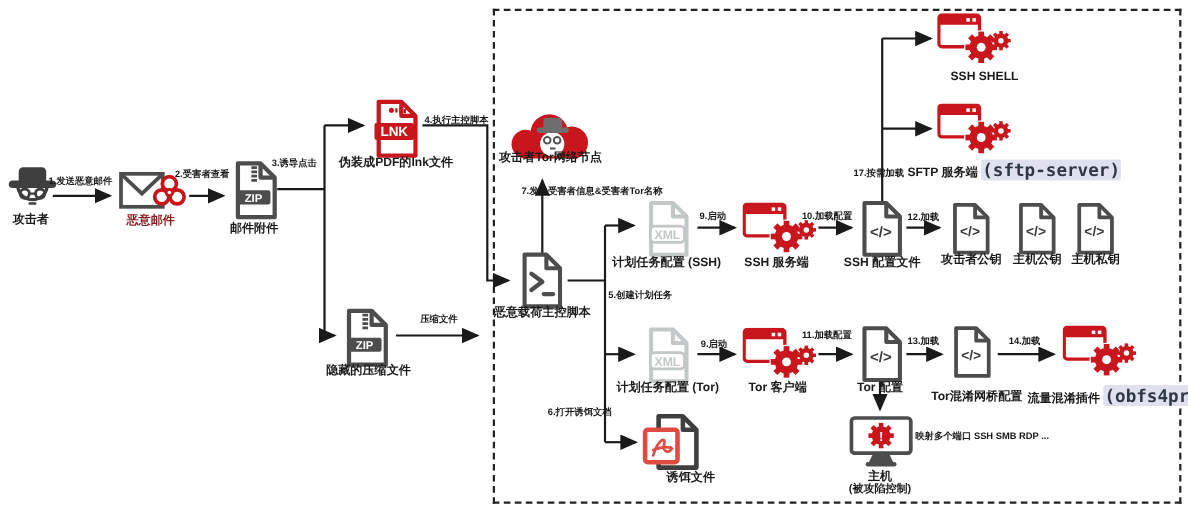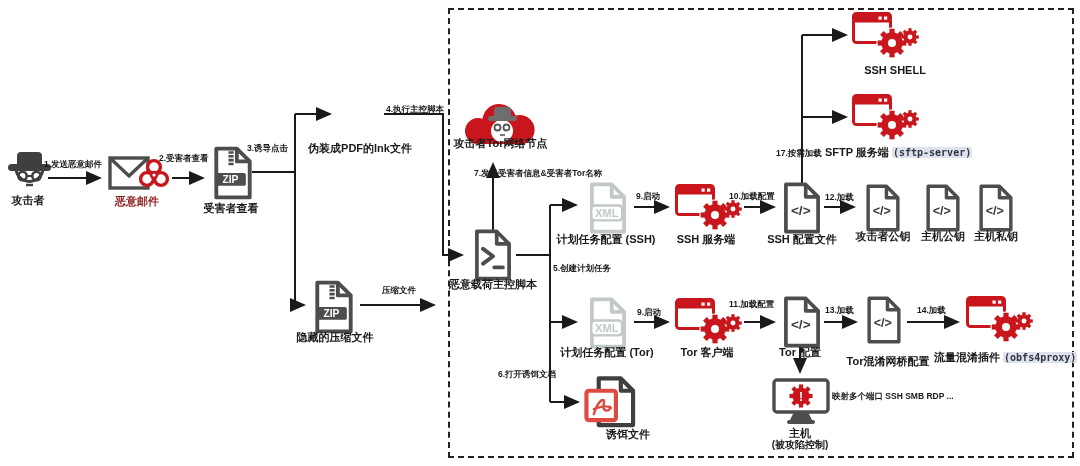--- a/index.html
+++ b/index.html
@@ -2,21 +2,21 @@
 <html><head>
 <meta charset="utf-8">
 <style>
   html,body{margin:0;padding:0;background:#fff;}
   #canvas{position:relative;width:1080px;height:466px;background:#fff;overflow:hidden;
           font-family:"Liberation Sans",sans-serif;color:#1a1a1a;}
   .icon{position:absolute;}
   .lbl{position:absolute;font-size:11px;font-weight:bold;text-align:center;line-height:1.15;white-space:nowrap;}
   .elbl{position:absolute;font-size:8.5px;font-weight:bold;white-space:nowrap;}
   .red-lbl{color:#8b1f1f;}
-  .code{font-family:"DejaVu Sans Mono",monospace;font-weight:bold;font-size:10px;
+  .code{font-family:"DejaVu Sans Mono",monospace;font-weight:bold;font-size:16px;
         background:#dfe2ee;color:#2f3644;padding:0 1px;border-radius:2px;text-align:center;}
   #dashedbox{position:absolute;left:448px;top:8px;width:622px;height:446px;
              border:2px dashed #222;}
   svg{display:block;}
   #lines{position:absolute;left:0;top:0;}
   text{font-family:"Liberation Sans",sans-serif;}
 </style>
 </head>
 <body>
 
@@ -127,20 +127,31 @@
     <svg width="44" height="54" viewBox="0 0 34 42" style="color:#4d4d4d">
       <use href="#file-sym"></use>
       <g stroke="#4d4d4d" stroke-width="2">
         <path d="M13.5 5 h4 M13.5 8 h4 M13.5 11 h4 M13.5 14 h4"></path>
       </g>
       <rect x="3" y="21" width="24" height="10" rx="1.5" fill="#4d4d4d"></rect>
       <text x="15" y="29" text-anchor="middle" font-size="8" font-weight="bold" fill="#fff">ZIP</text>
     </svg>
   </div>
 
+  <div class="icon" style="left:338px;top:90px">
+    <svg width="46" height="54" viewBox="0 0 34 42" style="color:#c9161d">
+      <use href="#file-sym"></use>
+      <circle cx="13" cy="8" r="1.8" fill="#c9161d"></circle>
+      <g stroke="#c9161d" stroke-width="1.6" fill="none">
+        <path d="M16.5 6.5 v3 M19.5 5.5 v4.5 M22.5 7 v3"></path>
+      </g>
+      <rect x="1" y="17" width="28" height="12" rx="1.5" fill="#c9161d"></rect>
+      <text x="15" y="26.5" text-anchor="middle" font-size="9.5" font-weight="bold" fill="#fff">LNK</text>
+    </svg>
+  </div>
 
   <div class="icon" style="left:311px;top:280px">
     <svg width="46" height="54" viewBox="0 0 34 42" style="color:#4d4d4d">
       <use href="#file-sym"></use>
       <g stroke="#4d4d4d" stroke-width="2">
         <path d="M13.5 5 h4 M13.5 8 h4 M13.5 11 h4 M13.5 14 h4"></path>
       </g>
       <rect x="3" y="21" width="24" height="10" rx="1.5" fill="#4d4d4d"></rect>
       <text x="15" y="29" text-anchor="middle" font-size="8" font-weight="bold" fill="#fff">ZIP</text>
     </svg>
@@ -269,21 +280,21 @@
       </g>
       <circle cx="29" cy="18" r="6" fill="#c9161d"></circle>
       <text x="29" y="22.5" text-anchor="middle" font-size="12" font-weight="bold" fill="#fff">!</text>
       <path d="M22 34 h14 l4 8 h-22 z" fill="#4d4d4d"></path>
       <rect x="15" y="42" width="28" height="4" rx="2" fill="#4d4d4d"></rect>
     </svg>
   </div>
 
   <div class="lbl" style="left:0px;top:194px;width:56px">攻击者</div>
   <div class="lbl red-lbl" style="left:97px;top:195px;width:80px">恶意邮件</div>
-  <div class="lbl" style="left:191px;top:202px;width:80px">受害者查看</div>
+  <div class="lbl" style="left:191px;top:202px;width:80px">邮件附件</div>
   <div class="lbl" style="left:290px;top:142px;width:140px">伪装成PDF的lnk文件</div>
   <div class="lbl" style="left:275px;top:331px;width:120px">隐藏的压缩文件</div>
   <div class="lbl" style="left:433px;top:278px;width:120px">恶意载荷主控脚本</div>
   <div class="lbl" style="left:438px;top:137px;width:125px">攻击者Tor网络节点</div>
   <div class="lbl" style="left:546px;top:233px;width:120px">计划任务配置 (SSH)</div>
   <div class="lbl" style="left:656px;top:233px;width:100px">SSH 服务端</div>
   <div class="lbl" style="left:752px;top:233px;width:100px">SSH 配置文件</div>
   <div class="lbl" style="left:843px;top:230px;width:80px">攻击者公钥</div>
   <div class="lbl" style="left:903px;top:230px;width:80px">主机公钥</div>
   <div class="lbl" style="left:956px;top:230px;width:80px">主机私钥</div>

